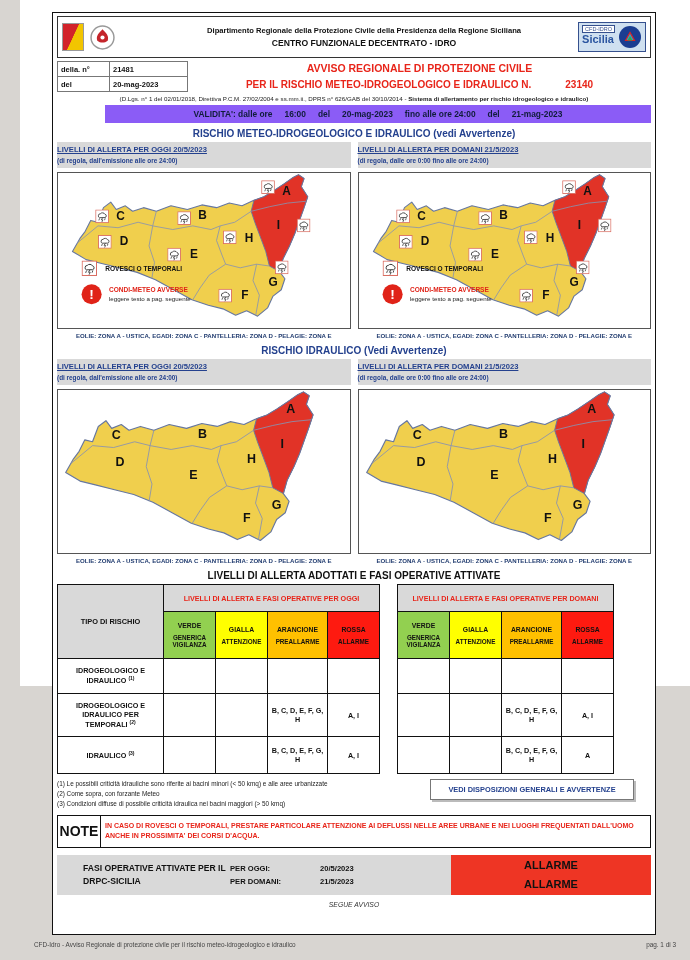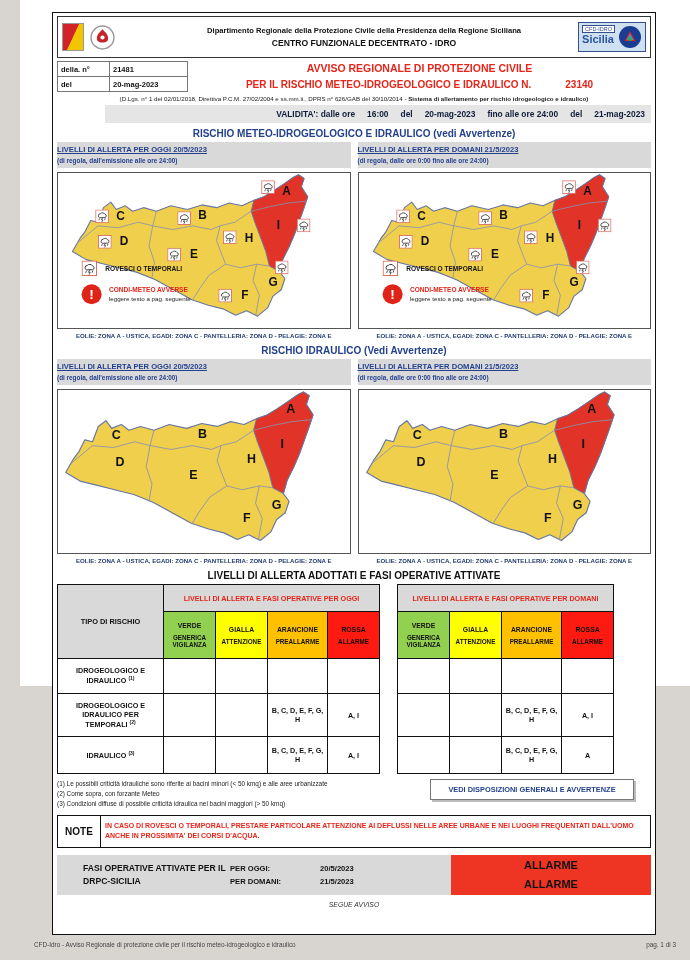--- a/index.html
+++ b/index.html
@@ -19,21 +19,21 @@
   .badge-sic{font-size:11px;font-weight:bold;color:#2b55a0;}
 
   
   .prot-row{display:flex;margin-top:3px;align-items:flex-start;}
   .prot-grid{display:grid;grid-template-columns:52px 78px;border-left:1px solid #777;border-top:1px solid #777;width:130px;}
   .prot-grid div{border-right:1px solid #777;border-bottom:1px solid #777;font-size:7.5px;font-weight:bold;padding:2.5px 3px;color:#111;}
   .titles{flex:1;text-align:center;}
   .t1{color:#e8251a;font-weight:bold;font-size:10.5px;margin-top:1px;}
   .t2{color:#e8251a;font-weight:bold;font-size:10px;margin-top:5px;display:flex;justify-content:center;gap:34px;}
   .law{text-align:center;font-size:6.2px;color:#222;margin-top:3px;}
-  .validity{background:#e5e5e5;text-align:right;font-size:8.4px;font-weight:bold;color:#101c3a;padding:4px 0;margin-top:3px;margin-left:48px;}
+  .validity{background:#8b5cf6;text-align:center;font-size:8.4px;font-weight:bold;color:#101c3a;padding:4px 0;margin-top:3px;margin-left:48px;}
   .validity span{margin:0 6px;}
 
   .sec-title{text-align:center;font-weight:bold;color:#24418e;font-size:10px;margin:5px 0 3px;}
   .sec-title.black{color:#111;}
 
   .two-col{display:flex;gap:7px;}
   .col{flex:1;min-width:0;}
   .gray-bar{background:#d9d9d9;text-align:left;padding:3px 0 4px;}
   .gb-title{font-size:7.6px;font-weight:bold;color:#24418e;text-decoration:underline;}
   .gb-sub{font-size:6.4px;font-weight:bold;color:#24418e;margin-top:3px;}
@@ -62,21 +62,21 @@
   tr.r1 td{height:34px;}
   tr.r2 td{height:42px;}
   tr.r3 td{height:36px;}
   sup{font-size:5px;}
 
   .foot-row{display:flex;margin-top:5px;align-items:flex-start;}
   .footnotes{flex:1;font-size:6.4px;color:#222;line-height:1.55;}
   .vedi-box{width:190px;border:1px solid #777;box-shadow:2px 2px 0 #bbb;text-align:center;font-size:7.4px;font-weight:bold;color:#24418e;padding:5px 6px;margin-right:17px;}
 
   .note-row{display:flex;border:1px solid #111;margin-top:6px;}
-  .note-label{width:42px;border-right:1px solid #111;display:flex;align-items:center;justify-content:center;font-size:10px;font-weight:bold;color:#111;}
+  .note-label{width:42px;border-right:1px solid #111;display:flex;align-items:center;justify-content:center;font-size:14px;font-weight:bold;color:#111;}
   .note-text{flex:1;font-size:7px;font-weight:bold;color:#e8251a;padding:5px 4px;line-height:1.5;}
 
   .fasi-row{display:flex;margin-top:7px;}
   .fasi-gray{flex:1;background:#d9d9d9;display:flex;align-items:center;padding:5px 6px;gap:4px;}
   .fasi-label{flex:1;font-size:8.6px;font-weight:bold;color:#111;line-height:1.5;margin-left:20px;}
   .fasi-dates{width:215px;font-size:7.6px;font-weight:bold;color:#111;}
   .fasi-dates .dr{display:flex;margin:4px 0;}
   .fasi-dates .dl{width:90px;}
   .fasi-red{width:200px;background:#ee3524;display:flex;flex-direction:column;justify-content:center;text-align:center;gap:7px;}
   .fasi-red div{font-size:11px;font-weight:bold;color:#111;}

